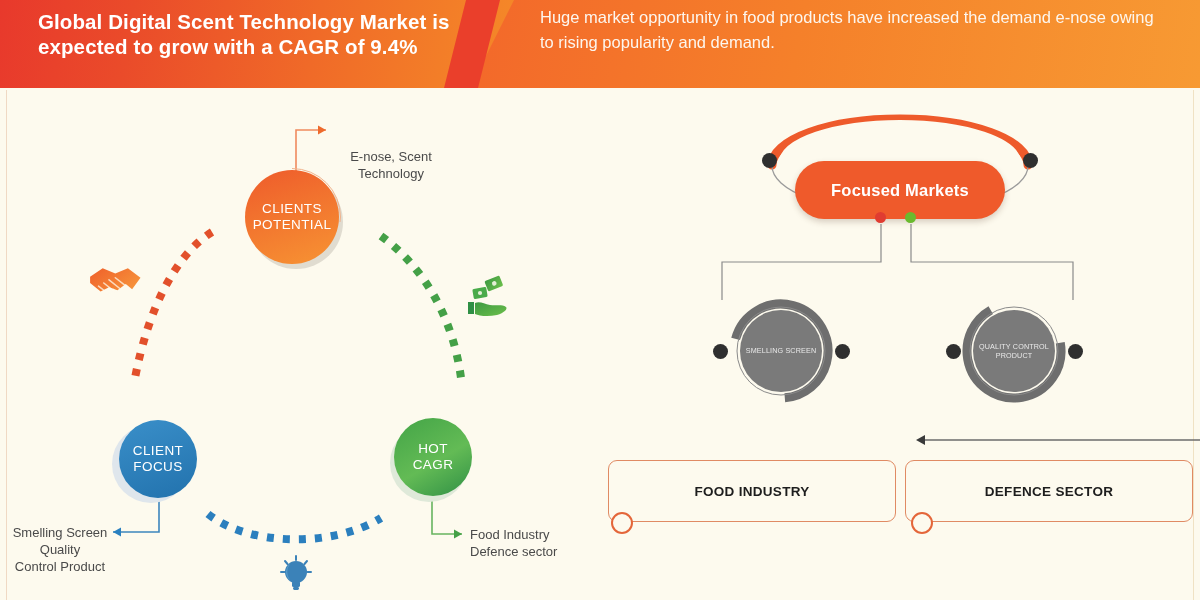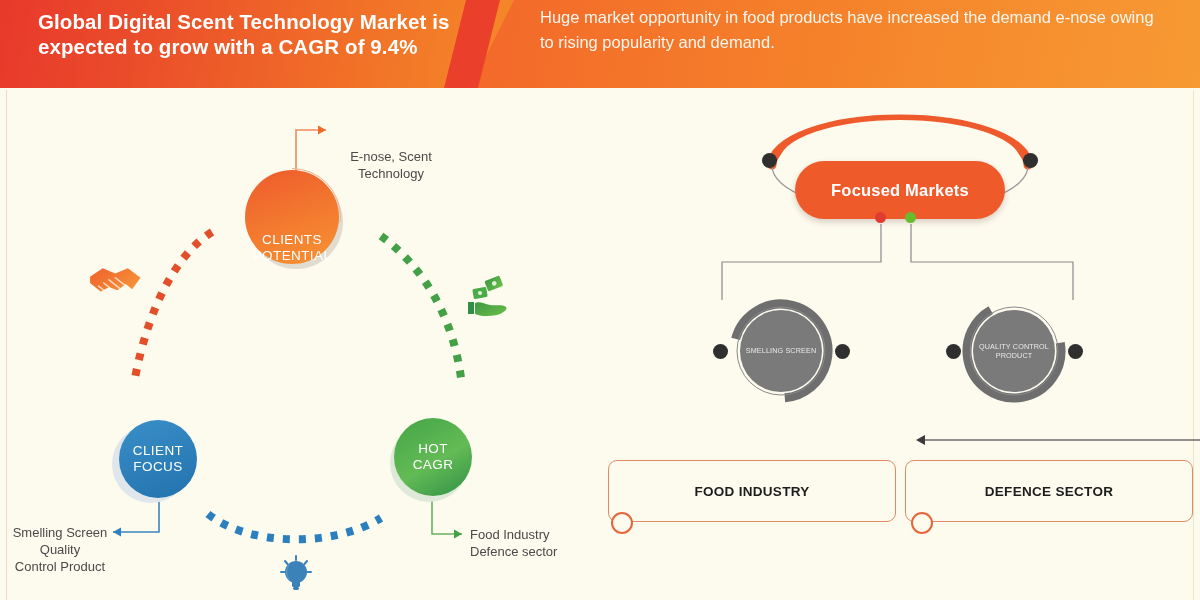--- a/index.html
+++ b/index.html
@@ -190,21 +190,21 @@
       <circle cx="1014" cy="351" r="44" fill="none" stroke="#8a8a8a" stroke-width="1"></circle>
     </g>
 
     <g>
       <path d="M1200,440 L922,440" stroke="#6b6b6b" stroke-width="1.4" fill="none"></path>
       <path d="M916,440 l9,-5 l0,10 z" fill="#3a3a3a"></path>
     </g>
   </svg>
 
   <div class="circ-shadow" style="left:249px; top:175px; width:94px; height:94px; background:#e0dcd0;"></div>
-  <div class="circ" style="left:245px; top:170px; width:94px; height:94px; background:linear-gradient(160deg,#ee5b2b 0%,#f79433 100%);align-items:flex-end;">
+  <div class="circ" style="left:245px; top:170px; width:94px; height:94px; background:linear-gradient(160deg,#ee5b2b 0%,#f79433 100%);">
     <div>
       <div>CLIENTS</div>
       <div>POTENTIAL</div>
     </div>
   </div>
   <div style="position:absolute; left:243px; top:168px; width:98px; height:98px; border-radius:50%; border:1.2px solid #f0b28c; clip-path:polygon(50% 0,100% 0,100% 55%,50% 55%);"></div>
 
   <div class="circ-shadow" style="left:112px; top:425px; width:78px; height:78px; background:#dfe6ec;"></div>
   <div class="circ" style="left:119px; top:420px; width:78px; height:78px; background:linear-gradient(160deg,#3a8fc9 0%,#2272ad 100%);">
     <div>

